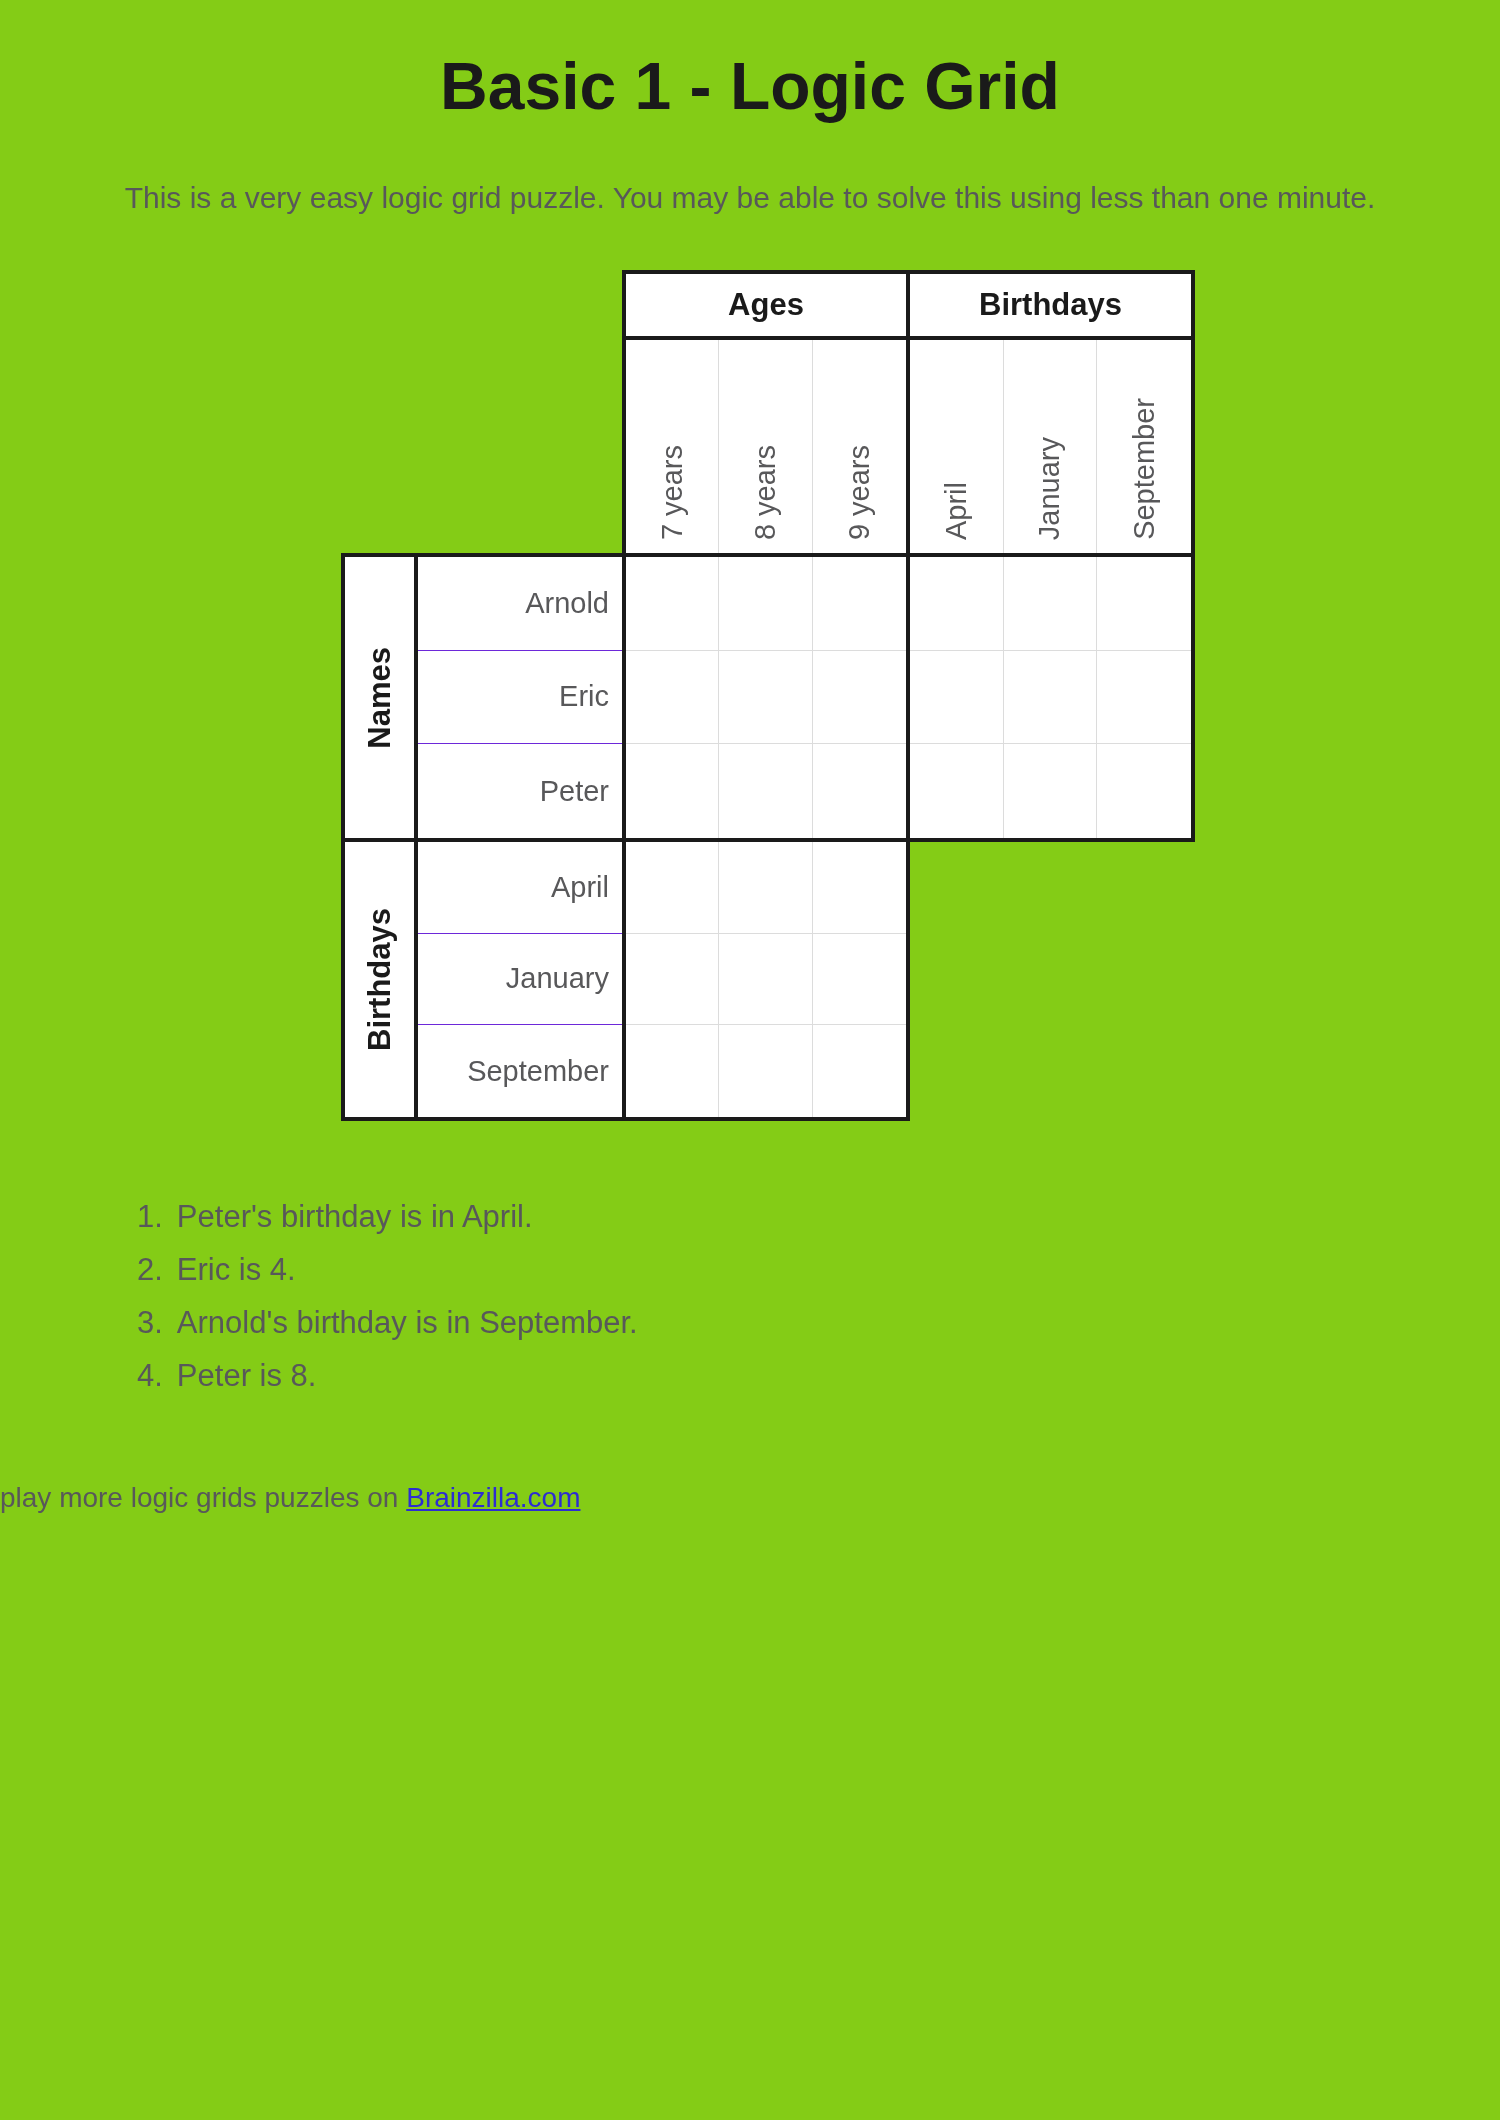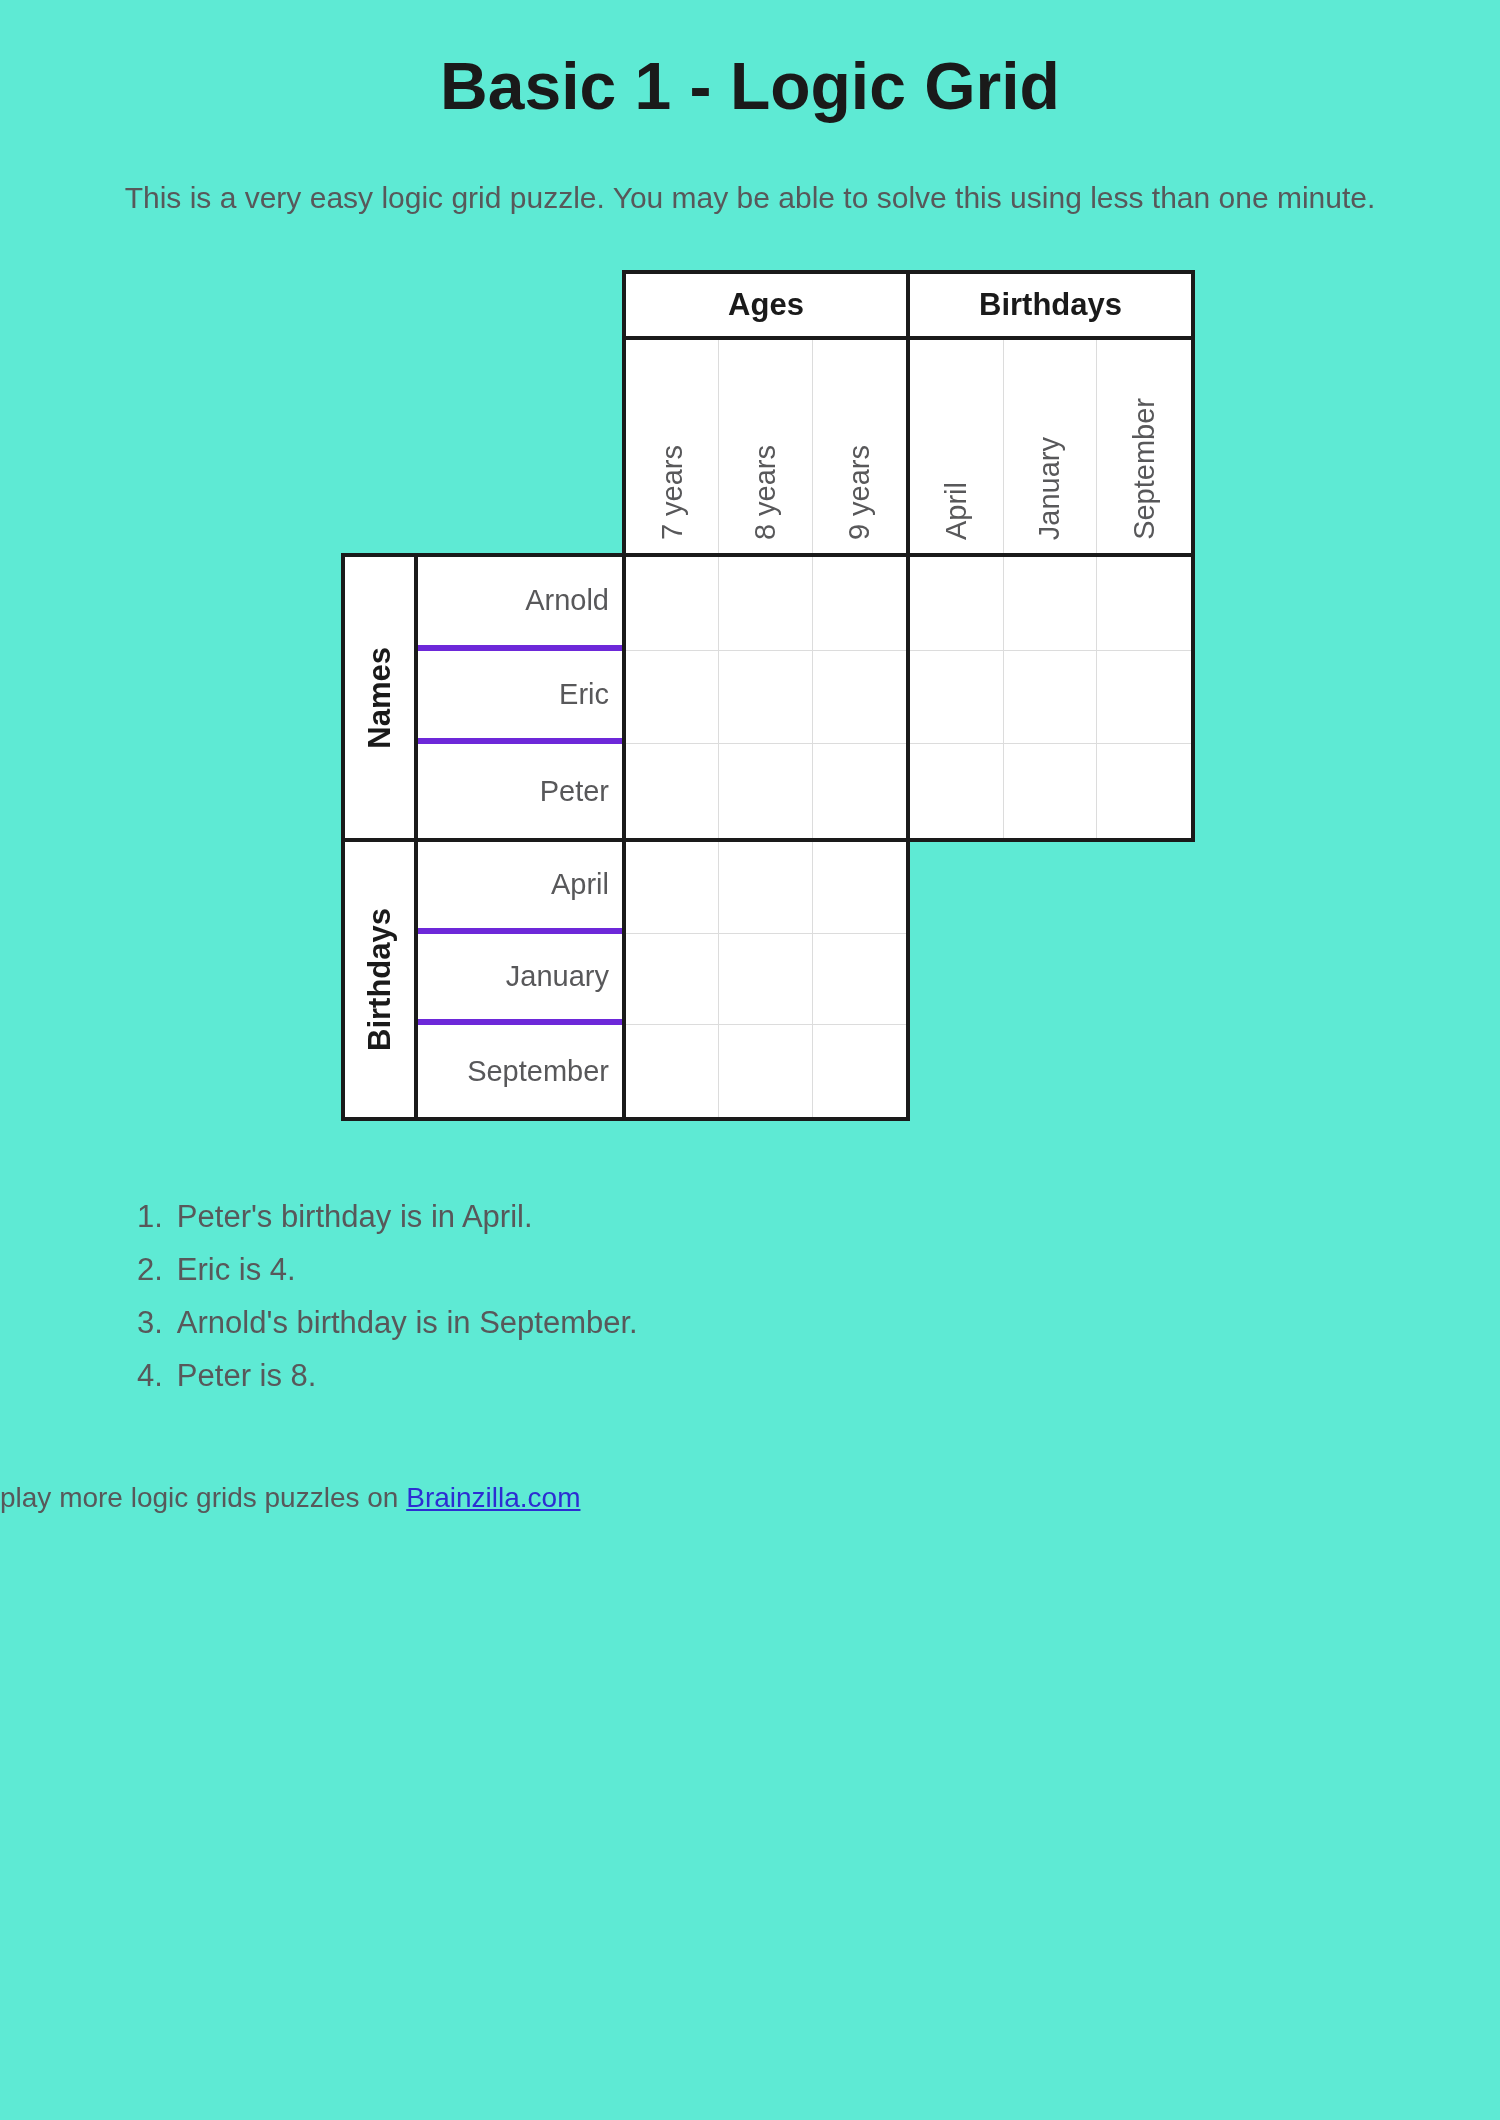--- a/index.html
+++ b/index.html
@@ -1,20 +1,20 @@
 <!DOCTYPE html>
 <html><head>
 <meta charset="utf-8">
 <style>
   html, body { margin: 0; padding: 0; background: #ffffff; }
   .page {
     position: relative;
     width: 1500px;
     height: 2120px;
-    background: #5eead4;
+    background: #84cc16;
     overflow: hidden;
     font-family: "Liberation Sans", "DejaVu Sans", sans-serif;
   }
   .title {
     position: absolute; left: 0; right: 0; top: 50px;
     margin: 0; text-align: center;
     font-size: 66px; font-weight: 700; color: #1a1a1a;
     line-height: 1.1;
   }
   .subtitle {
@@ -38,21 +38,21 @@
   .vtext { writing-mode: vertical-rl; transform: rotate(180deg);
            font-size: 29px; color: #58585a; line-height: 1; white-space: nowrap; }
   .names-group { left: 0; top: 283px; width: 77px; height: 289px; }
   .bdays-group { left: 0; top: 568px; width: 77px; height: 283px; }
   .group-side  { display: flex; align-items: center; justify-content: center; }
   .vtext-bold  { writing-mode: vertical-rl; transform: rotate(180deg);
                  font-size: 31px; font-weight: 700; color: #1a1a1a; line-height: 1; white-space: nowrap; }
   .names-rows { left: 73px; top: 283px; width: 212px; height: 289px; }
   .bdays-rows { left: 73px; top: 568px; width: 212px; height: 283px; }
   .rowgrid { display: grid; width: 100%; height: 100%; grid-template-rows: repeat(3, 1fr); }
-  .rowgrid > div { border-bottom: 6px solid #6d28d9; box-sizing: border-box;
+  .rowgrid > div { border-bottom: 1px solid #6d28d9; box-sizing: border-box;
                    display: flex; align-items: center; justify-content: flex-end;
                    padding-right: 13px; font-size: 29px; color: #58585a; }
   .rowgrid > div:last-child { border-bottom: none; padding-left: 24px; }
   .na-block { left: 281px; top: 283px; width: 288px; height: 289px; }
   .nb-block { left: 565px; top: 283px; width: 289px; height: 289px; }
   .ba-block { left: 281px; top: 568px; width: 288px; height: 283px; }
   .cellgrid { display: grid; width: 100%; height: 100%;
               grid-template-columns: repeat(3, 1fr); grid-template-rows: repeat(3, 1fr); }
   .cellgrid > div { border-right: 1px solid #dcdcdc; border-bottom: 1px solid #dcdcdc; box-sizing: border-box; }
   .cellgrid > div:nth-child(3n) { border-right: none; }

